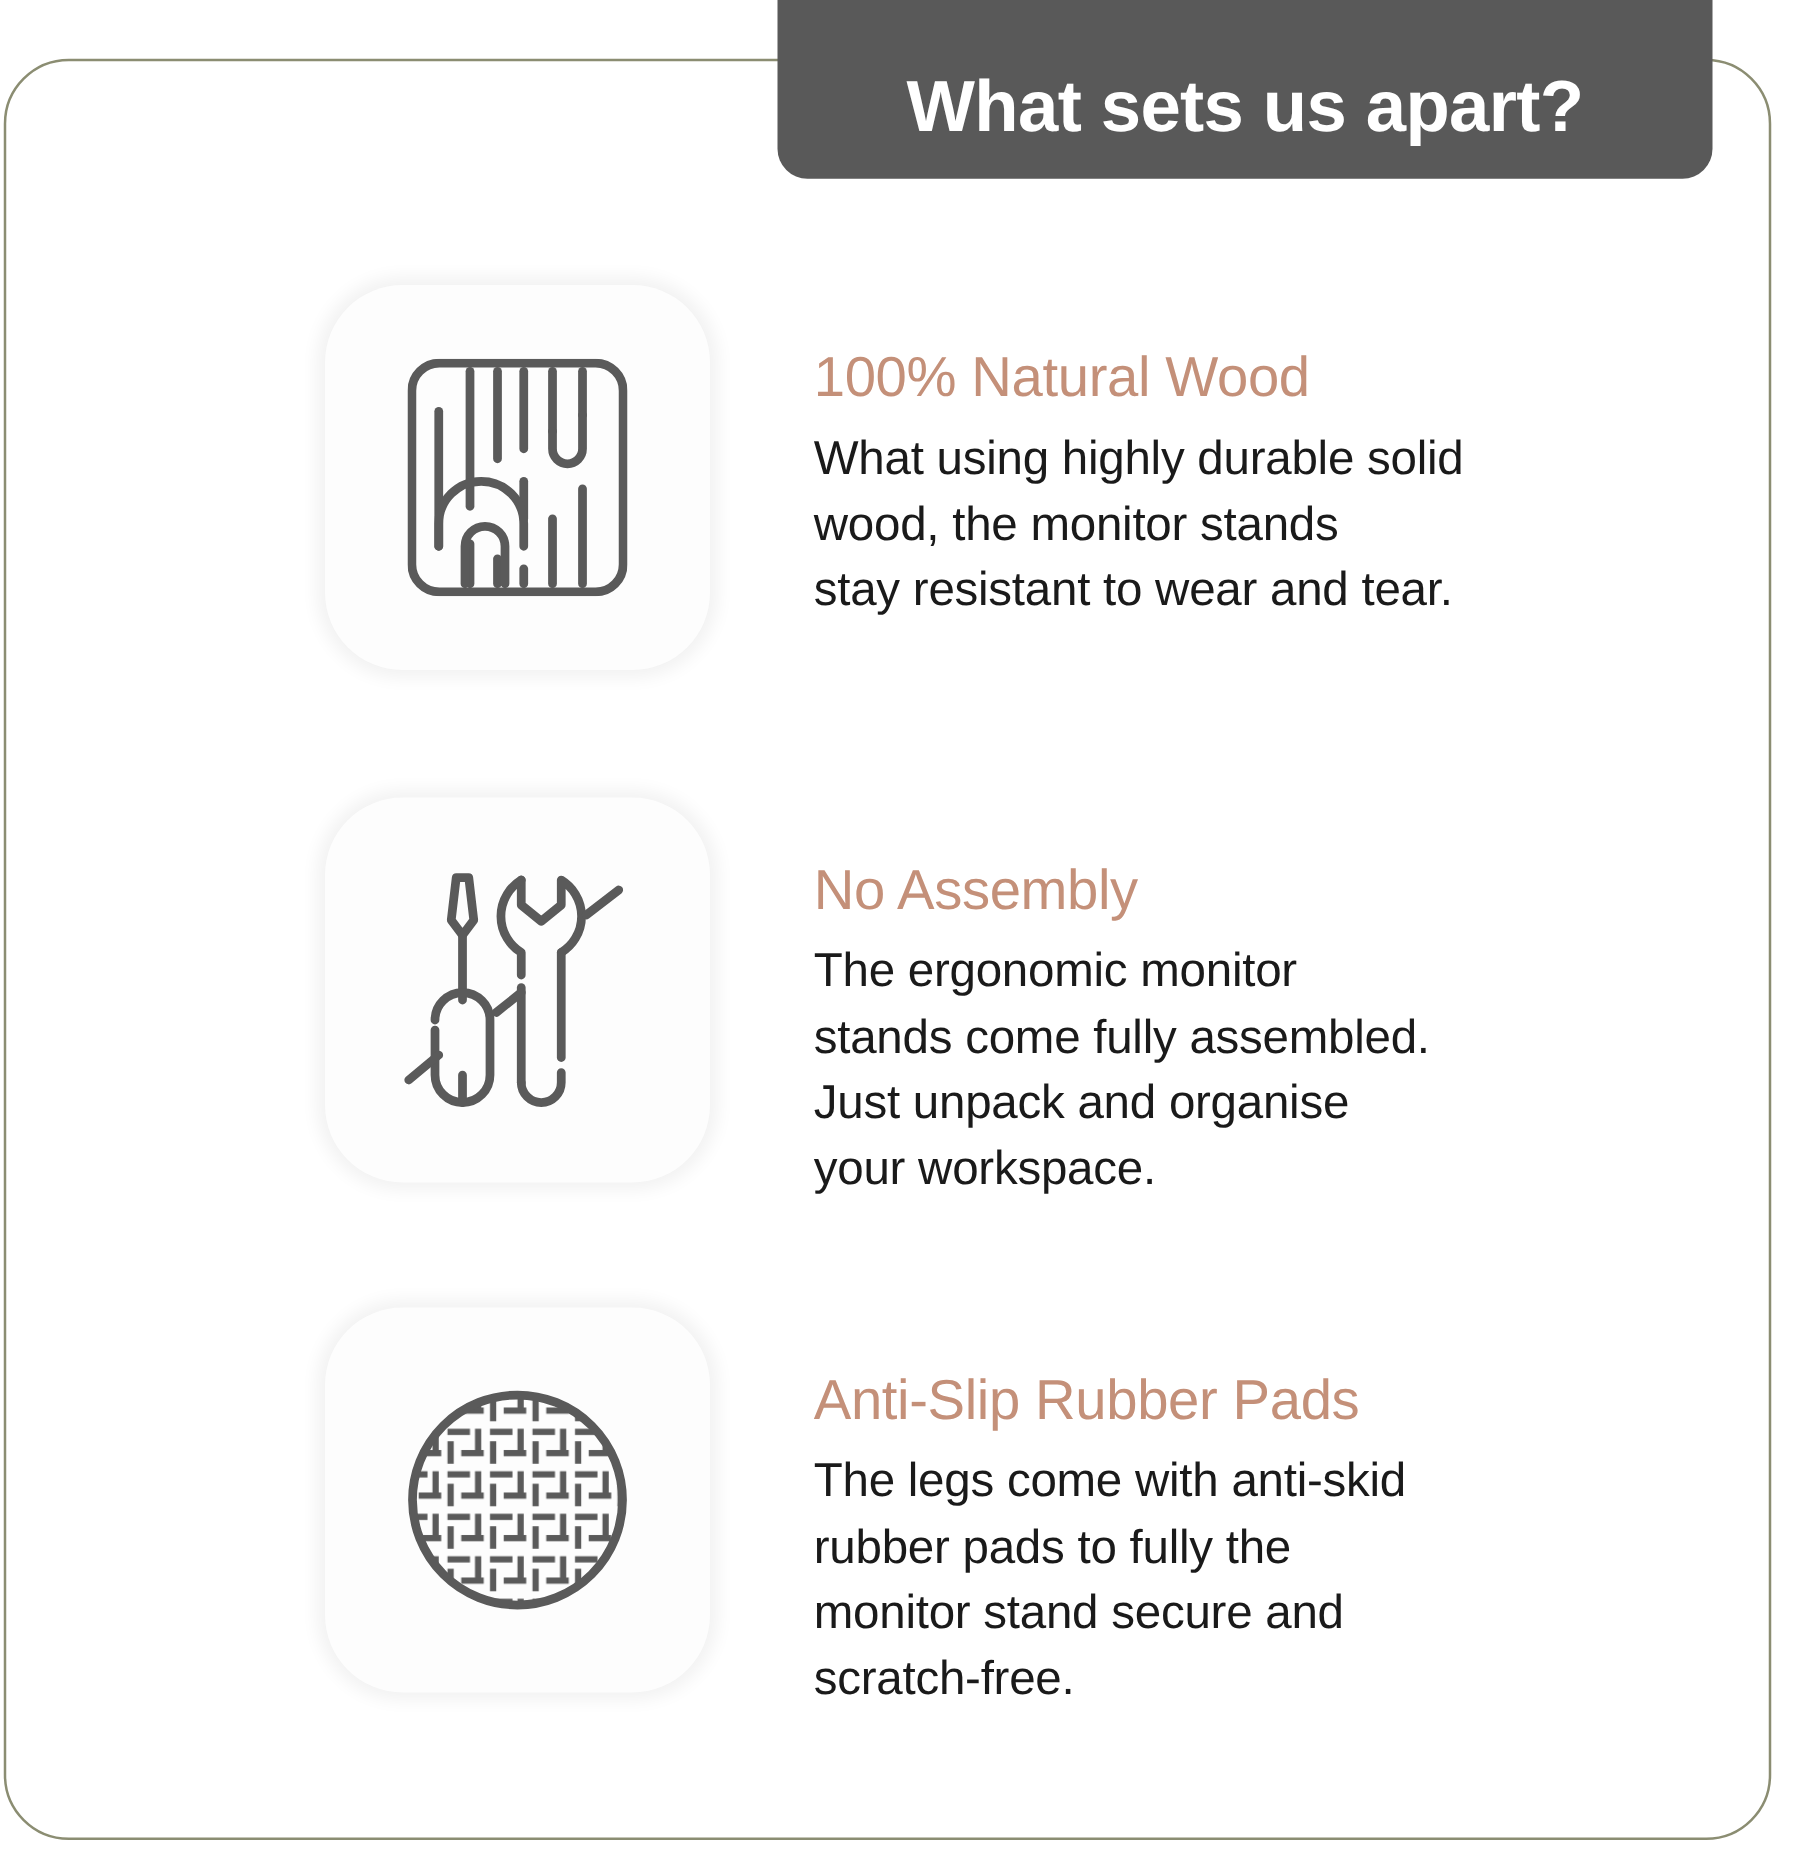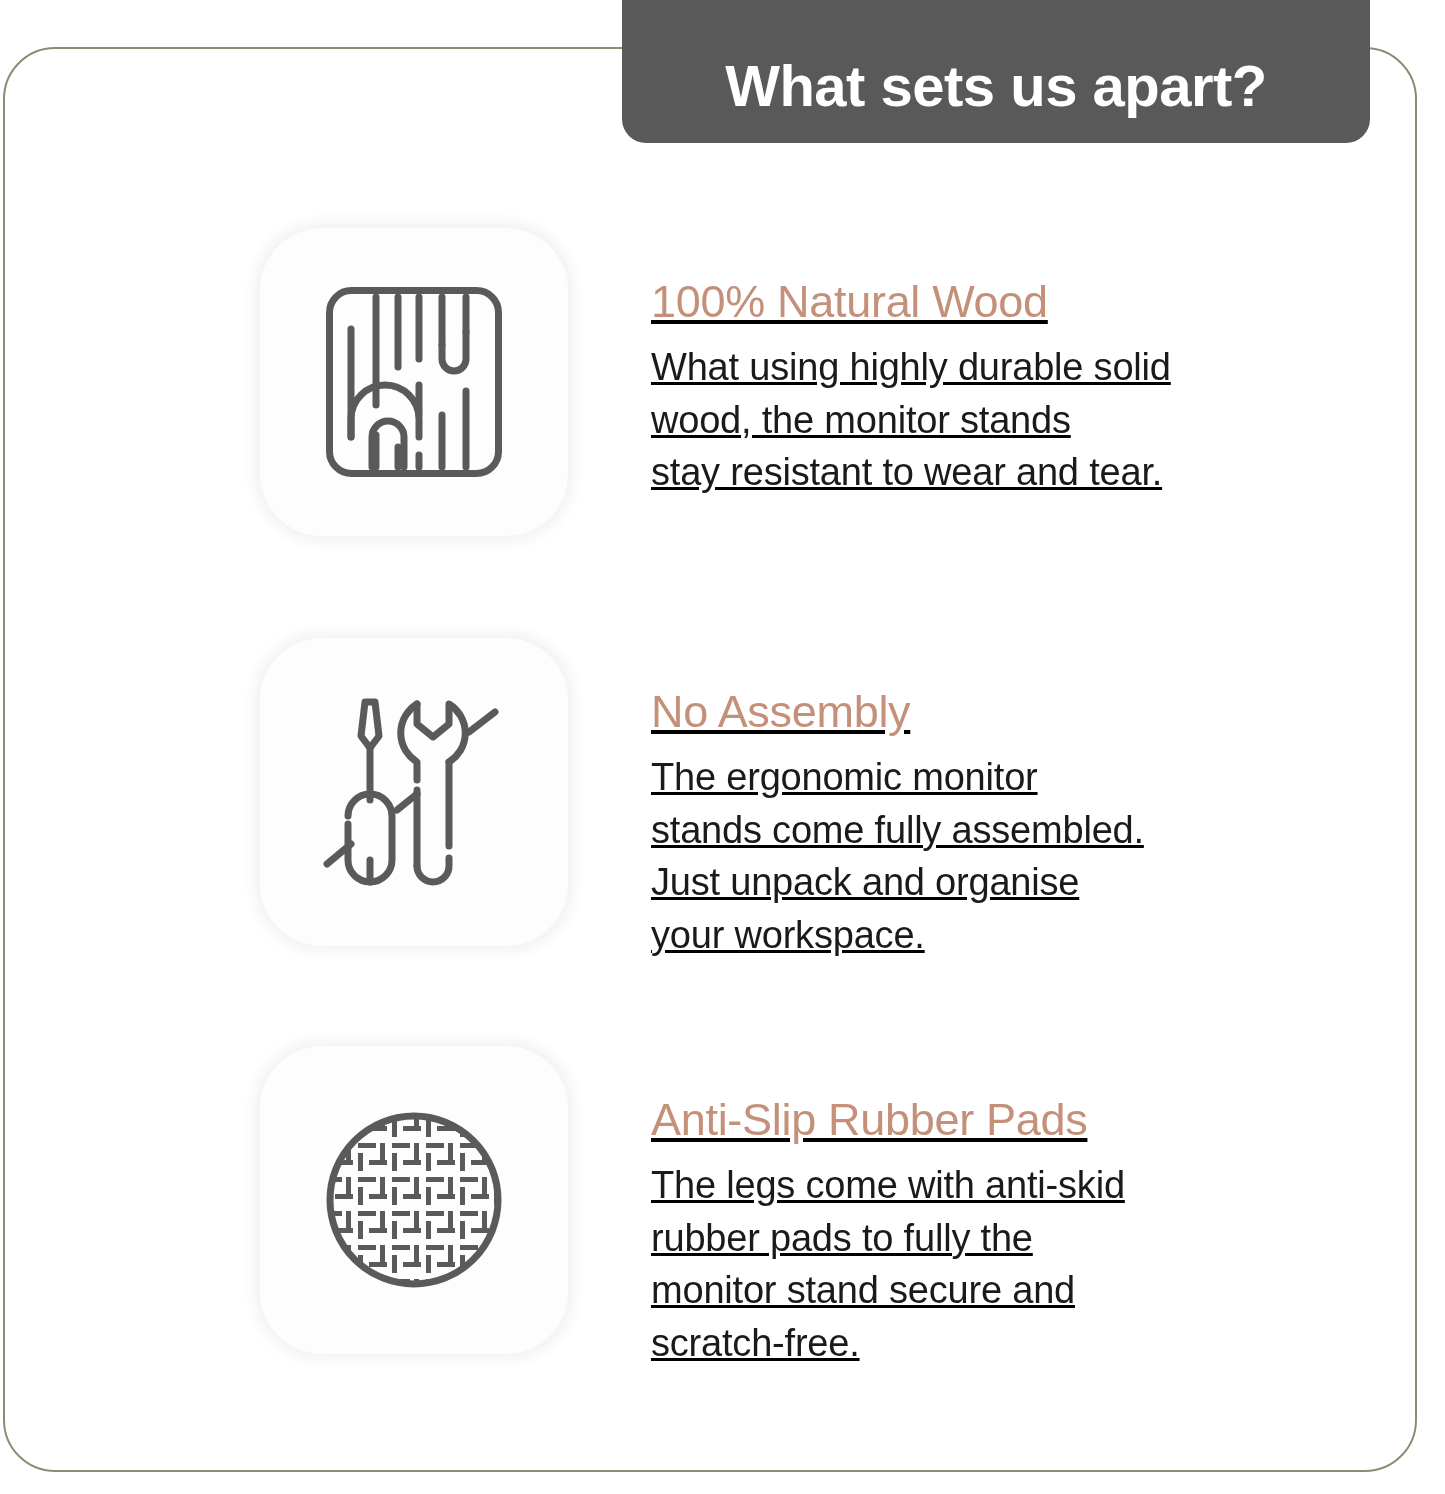--- a/index.html
+++ b/index.html
@@ -89,21 +89,20 @@
   .icon-tile svg {
     display: block;
   }
 
   
   .feature-text {
     position: absolute;
     left: 651px;
     top: 50px;
     width: 700px;
-    text-decoration: underline;
   }
   .feature-heading {
     color: #c49079;
     font-size: 45px;
     font-weight: normal;
     line-height: 1.05;
     margin: 0 0 16px 0;
     letter-spacing: -0.3px;
     white-space: nowrap;
   }

